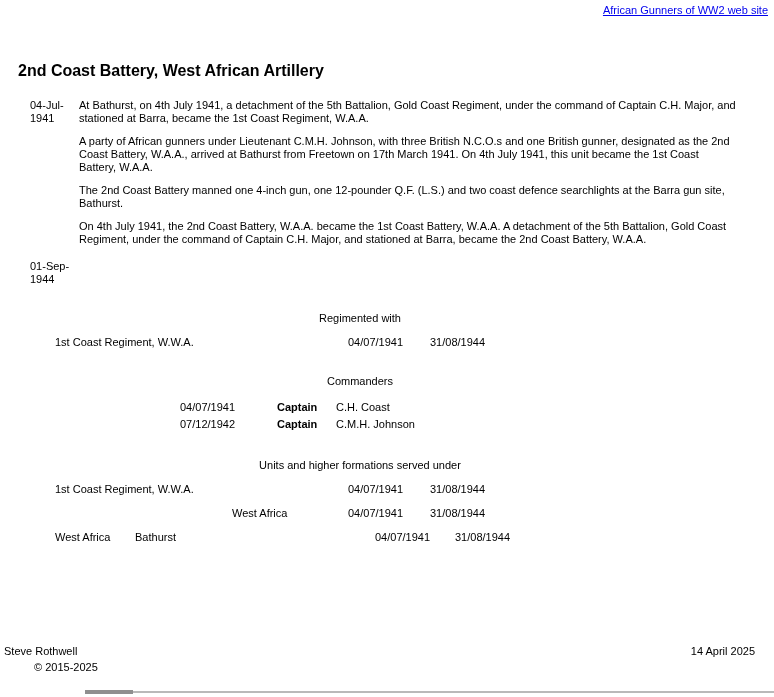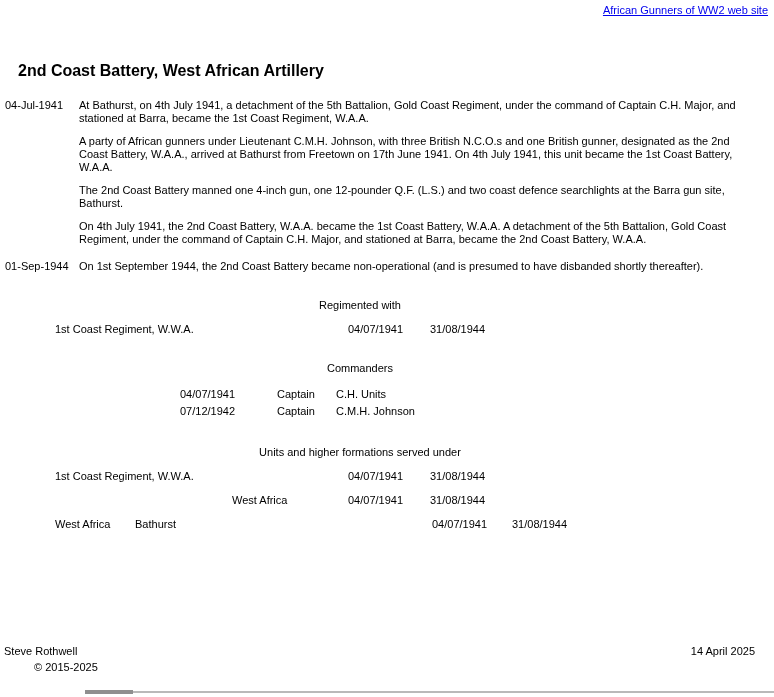--- a/index.html
+++ b/index.html
@@ -24,47 +24,47 @@
     top: 62px; left: 18px;
     font-size: 16px;
     font-weight: bold;
     letter-spacing: 0;
     white-space: nowrap;
   }
   .main { padding-top: 99px; }
 
   
   .history-entry { display: flex; margin-bottom: 14px; }
-  .history-date { flex: none; width: 79px; padding-left: 5px; line-height: 13px; }
+  .history-date { flex: none; width: 79px; padding-left: 30px; line-height: 13px; }
   .history-paragraphs { width: 658px; }
   .history-paragraphs p { line-height: 13px; margin-bottom: 10px; }
   .history-paragraphs p:last-child { margin-bottom: 0; }
 
   
   .section { width: 720px; }
   .section-heading {
     text-align: center;
     font-weight: normal;
     font-size: 11px;
     margin-top: 26px;
     line-height: 13px;
   }
   .unit-row { display: flex; margin-left: 55px; margin-top: 11px; line-height: 13px; }
   .unit-row .col-name { width: 293px; }
   .unit-row .col-from { width: 82px; }
   .cmd-rows { margin-top: 11px; }
   .cmd-row { display: flex; margin-left: 180px; line-height: 17px; }
   .cmd-row .col-date { width: 97px; }
-  .cmd-row .col-rank { width: 59px; }
+  .cmd-row .col-rank { width: 59px; font-weight: bold; }
   .theatre-row { display: flex; margin-left: 232px; margin-top: 11px; line-height: 13px; }
   .theatre-row .col-name { width: 116px; }
   .theatre-row .col-from { width: 82px; }
   .loc-row { display: flex; margin-left: 55px; margin-top: 11px; line-height: 13px; }
   .loc-row .col-theatre { width: 80px; }
-  .loc-row .col-place { width: 297px; }
+  .loc-row .col-place { width: 240px; }
   .loc-row .col-from { width: 80px; }
 
   
   .footer-author { position: absolute; left: 4px; top: 645px; line-height: 13px; }
   .footer-copyright { position: absolute; left: 34px; top: 661px; line-height: 13px; }
   .footer-date { position: absolute; right: 19px; top: 645px; line-height: 13px; }
 
   
   .bottom-scrollbar {
     position: absolute;
@@ -87,49 +87,46 @@
 
 <h1 class="page-title">2nd Coast Battery, West African Artillery</h1>
 
 <div class="main">
 
   <div>
     <div class="history-entry">
       <div class="history-date">04-Jul-1941</div>
       <div class="history-paragraphs">
         <p>At Bathurst, on 4th July 1941, a detachment of the 5th Battalion, Gold Coast Regiment, under the command of Captain C.H. Major, and stationed at Barra, became the 1st Coast Regiment, W.A.A.</p>
-        <p>A party of African gunners under Lieutenant C.M.H. Johnson, with three British N.C.O.s and one British gunner, designated as the 2nd Coast Battery, W.A.A., arrived at Bathurst from Freetown on 17th June 1941.  On 4th July 1941, this unit became the 1st Coast Battery, W.A.A.</p>
+        <p>A party of African gunners under Lieutenant C.M.H. Johnson, with three British N.C.O.s and one British gunner, designated as the 2nd Coast Battery, W.A.A., arrived at Bathurst from Freetown on 17th March 1941.  On 4th July 1941, this unit became the 1st Coast Battery, W.A.A.</p>
         <p>The 2nd Coast Battery manned one 4-inch gun, one 12-pounder Q.F. (L.S.) and two coast defence searchlights at the Barra gun site, Bathurst.</p>
         <p>On 4th July 1941, the 2nd Coast Battery, W.A.A. became the 1st Coast Battery, W.A.A.  A detachment of the 5th Battalion, Gold Coast Regiment, under the command of Captain C.H. Major, and stationed at Barra, became the 2nd Coast Battery, W.A.A.</p>
       </div>
     </div>
     <div class="history-entry">
       <div class="history-date">01-Sep-1944</div>
-      <div class="history-paragraphs">
-        <p>On 1st September 1944, the 2nd Coast Battery became non-operational (and is presumed to have disbanded shortly thereafter).</p>
-      </div>
     </div>
   </div>
 
   <div class="section">
     <div class="section-heading">Regimented with</div>
     <div class="unit-row">
       <div class="col-name">1st Coast Regiment, W.W.A.</div>
       <div class="col-from">04/07/1941</div>
       <div class="col-to">31/08/1944</div>
     </div>
   </div>
 
   <div class="section">
     <div class="section-heading">Commanders</div>
     <div class="cmd-rows">
       <div class="cmd-row">
         <div class="col-date">04/07/1941</div>
         <div class="col-rank">Captain</div>
-        <div class="col-cname">C.H. Units</div>
+        <div class="col-cname">C.H. Coast</div>
       </div>
       <div class="cmd-row">
         <div class="col-date">07/12/1942</div>
         <div class="col-rank">Captain</div>
         <div class="col-cname">C.M.H. Johnson</div>
       </div>
     </div>
   </div>
 
   <div class="section">

